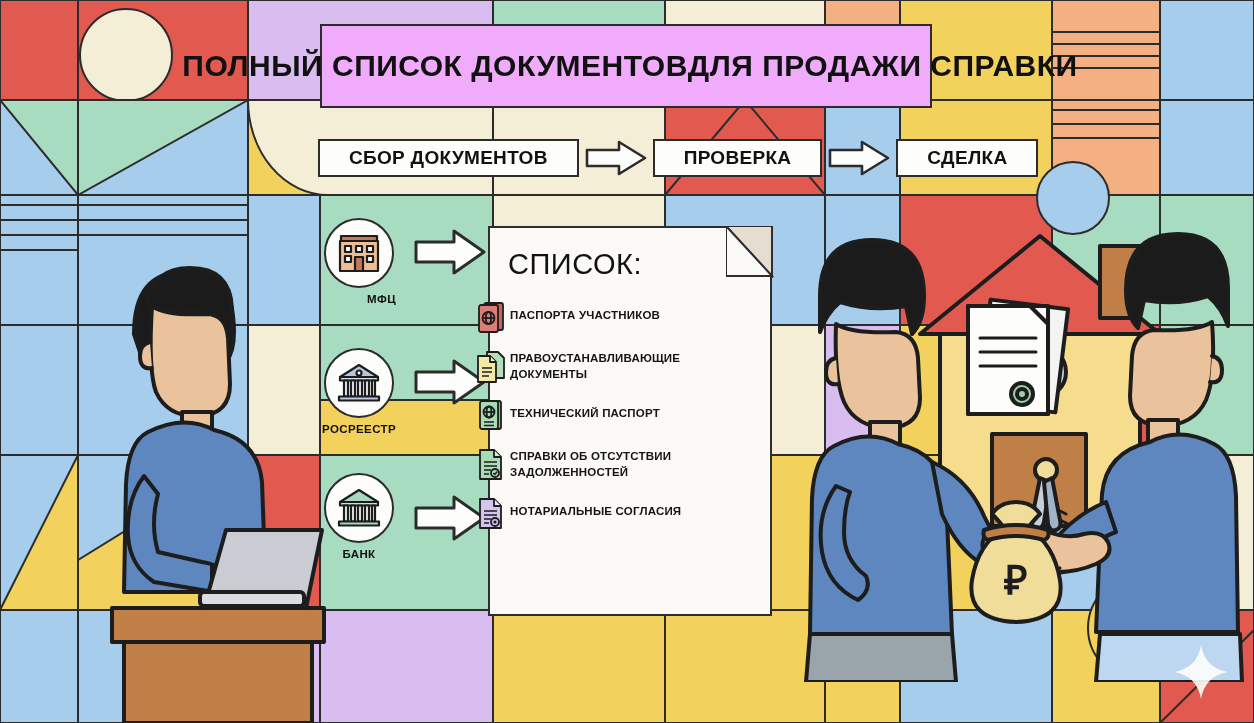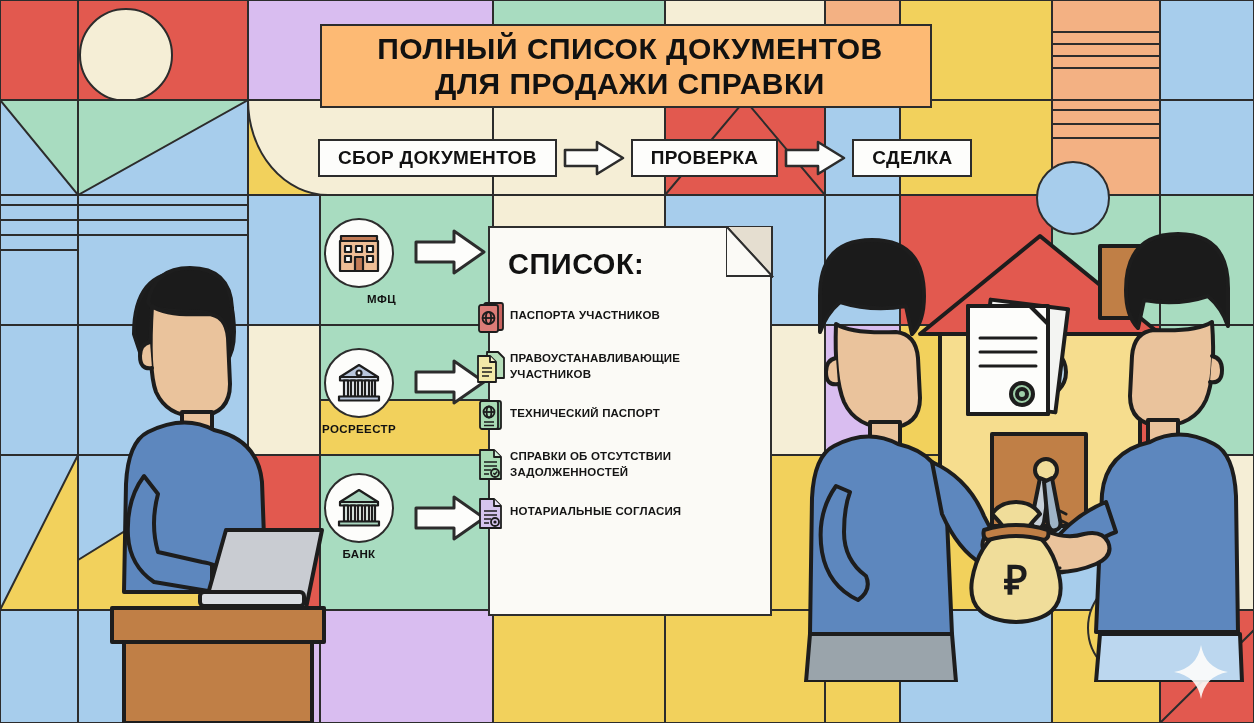--- a/index.html
+++ b/index.html
@@ -16,23 +16,23 @@
     background: #f7f2e6;
   }
   .bg { position: absolute; inset: 0; }
   .bg svg { display: block; }
 
   
   #title-card {
     position: absolute;
     left: 320px; top: 24px;
     width: 612px; height: 84px;
-    background: #fdba74;
+    background: #f0abfc;
     border: 2px solid #2c2c2c;
-    display: flex; flex-direction: column;
+    display: flex; flex-direction: row;
     align-items: center; justify-content: center;
     z-index: 40;
     padding-left: 8px;
   }
   #title-card .tline {
     font-size: 30px;
     font-weight: bold;
     letter-spacing: 0.5px;
     color: #111;
     line-height: 1.18;
@@ -46,21 +46,21 @@
     left: 318px; top: 138px;
     width: 720px; height: 40px;
     display: flex; align-items: center;
     z-index: 40;
   }
   .step-box {
     background: #fdfdfb;
     border: 2px solid #2c2c2c;
     height: 38px;
     display: flex; align-items: center; justify-content: center;
-    padding: 0 18px;
+    padding: 0 29px;
     font-size: 19px; font-weight: bold; color: #111;
     letter-spacing: 0.3px;
     white-space: nowrap;
   }
   .step-arrow { width: 74px; height: 40px; position: relative; flex: none; }
   .step-arrow svg { position: absolute; left: 6px; top: 2px; }
 
   
   #list-panel {
     position: absolute;
@@ -74,21 +74,21 @@
   }
   #list-fold {
     position: absolute;
     left: 726px; top: 226px;
     width: 48px; height: 52px;
     z-index: 36;
   }
   #list-title {
     position: absolute;
     left: 508px; top: 248px;
-    font-size: 29px; font-weight: bold;
+    font-size: 29px; font-weight: normal;
     color: #111; letter-spacing: 0.5px;
     z-index: 37;
   }
   #list-items {
     position: absolute;
     left: 476px; top: 300px;
     width: 270px;
     z-index: 37;
   }
   .li-row {
@@ -437,21 +437,21 @@
             <path d="M2 6 L14 6 L20 12 L20 32 L2 32 Z" fill="#f2e9a8"></path>
             <path d="M14 6 L14 12 L20 12" fill="#faf4cd"></path>
             <g stroke-width="1.5">
               <line x1="6" y1="18" x2="16" y2="18"></line>
               <line x1="6" y1="22" x2="16" y2="22"></line>
               <line x1="6" y1="26" x2="13" y2="26"></line>
             </g>
           </g>
         </svg>
       </div>
-      <div class="li-text">ПРАВОУСТАНАВЛИВАЮЩИЕ УЧАСТНИКОВ</div>
+      <div class="li-text">ПРАВОУСТАНАВЛИВАЮЩИЕ ДОКУМЕНТЫ</div>
     </div>
 
     <div class="li-row">
       <div class="li-icon">
         <svg width="30" height="34" viewBox="0 0 30 34">
           <g stroke="#1d1d1d" stroke-width="1.8" stroke-linejoin="round">
             <rect x="8" y="2" width="17" height="28" rx="2" fill="#7fbd93"></rect>
             <rect x="4" y="2" width="18" height="28" rx="2" fill="#a9dcb5"></rect>
             <circle cx="13" cy="13" r="5.5" fill="none"></circle>
             <ellipse cx="13" cy="13" rx="2.4" ry="5.5" fill="none"></ellipse>

